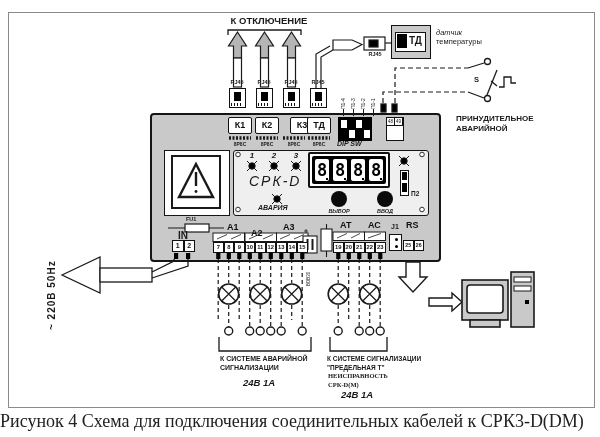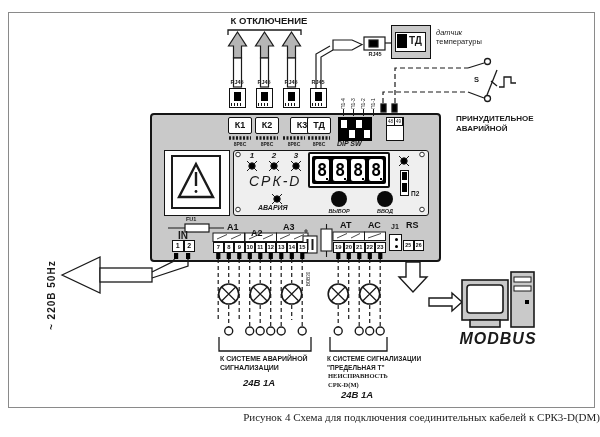--- a/index.html
+++ b/index.html
@@ -40,22 +40,22 @@
   .btn{position:absolute;width:16px;height:16px;background:#0a0a0a;border-radius:50%;z-index:3;}
   .p2slide{position:absolute;left:400px;top:170px;width:9px;height:26px;border:1.5px solid #111;background:#fff;box-sizing:border-box;z-index:3;}
   .p2slide .b1{position:absolute;left:0.5px;top:1px;width:5px;height:8px;background:#000;}
   .p2slide .b2{position:absolute;left:0.5px;top:12px;width:5px;height:9px;background:#000;}
   .rot{transform:rotate(-90deg);transform-origin:0 0;}
   .sens-outer{position:absolute;left:391px;top:25px;width:38px;height:32px;background:#c9c9c9;border:1.7px solid #111;z-index:3;}
   .sens-inner{position:absolute;left:3px;top:6px;width:29px;height:18px;background:#fff;border:1px solid #111;}
   .sens-sq{position:absolute;left:1px;top:1px;width:10px;height:14px;background:#000;}
   .j1block{position:absolute;left:389px;top:234px;width:13px;height:17px;background:#fff;border:1.4px solid #111;box-sizing:border-box;z-index:3;}
   .j1block i{position:absolute;left:4.5px;width:3px;height:3px;background:#000;border-radius:50%;}
-  .caption{position:absolute;left:0;top:411px;width:600px;text-align:right;
-           font-family:"Liberation Serif",serif;font-size:11px;color:#222;z-index:3;}
+  .caption{position:absolute;left:0;top:411px;width:600px;text-align:left;
+           font-family:"Liberation Serif",serif;font-size:18px;color:#222;z-index:3;}
 </style>
 </head>
 <body>
 
 <div class="page">
   <div class="frame"></div>
 
   <div class="unit"></div>
   <div class="panel"></div>
   <div class="warn-outer"></div>
@@ -416,16 +416,15 @@
   <div class="t lvl3" style="left:220px;top:355px;font-size:7px;font-weight:bold;">К СИСТЕМЕ  АВАРИЙНОЙ</div>
   <div class="t lvl3" style="left:220px;top:364px;font-size:7px;font-weight:bold;">СИГНАЛИЗАЦИИ</div>
   <div class="t lvl3" style="left:243px;top:377px;font-size:9.5px;font-weight:bold;font-style:italic;">24В  1А</div>
 
   <div class="t lvl3" style="left:327px;top:355px;font-size:6.5px;font-weight:bold;">К СИСТЕМЕ СИГНАЛИЗАЦИИ</div>
   <div class="t lvl3" style="left:327px;top:363.5px;font-size:6.5px;font-weight:bold;">"ПРЕДЕЛЬНАЯ Т"</div>
   <div class="t lvl3" style="left:328px;top:372px;font-size:6.5px;font-weight:bold;font-family:'Liberation Serif',serif;">НЕИСПРАВНОСТЬ</div>
   <div class="t lvl3" style="left:328px;top:380.5px;font-size:6.5px;font-weight:bold;font-family:'Liberation Serif',serif;">СРК-D(М)</div>
   <div class="t lvl3" style="left:341px;top:389px;font-size:9.5px;font-weight:bold;font-style:italic;">24В  1А</div>
 
-  <div class="t lvl3" style="left:448px;top:330px;width:100px;text-align:center;font-weight:bold;font-style:italic;font-size:16px;letter-spacing:1px;">MODBUS</div>
 
   <div class="caption">Рисунок 4 Схема для подключения соединительных кабелей к СРК3-D(DM)</div>
 </div>
 
 </body></html>

